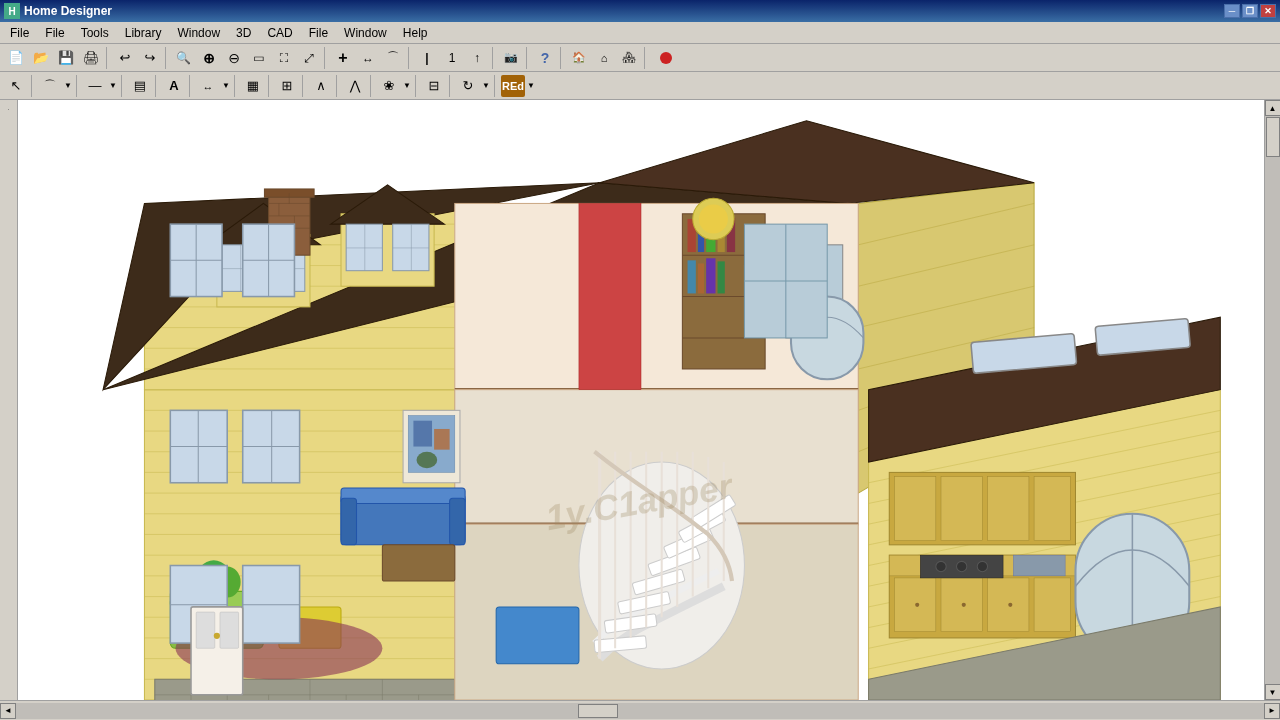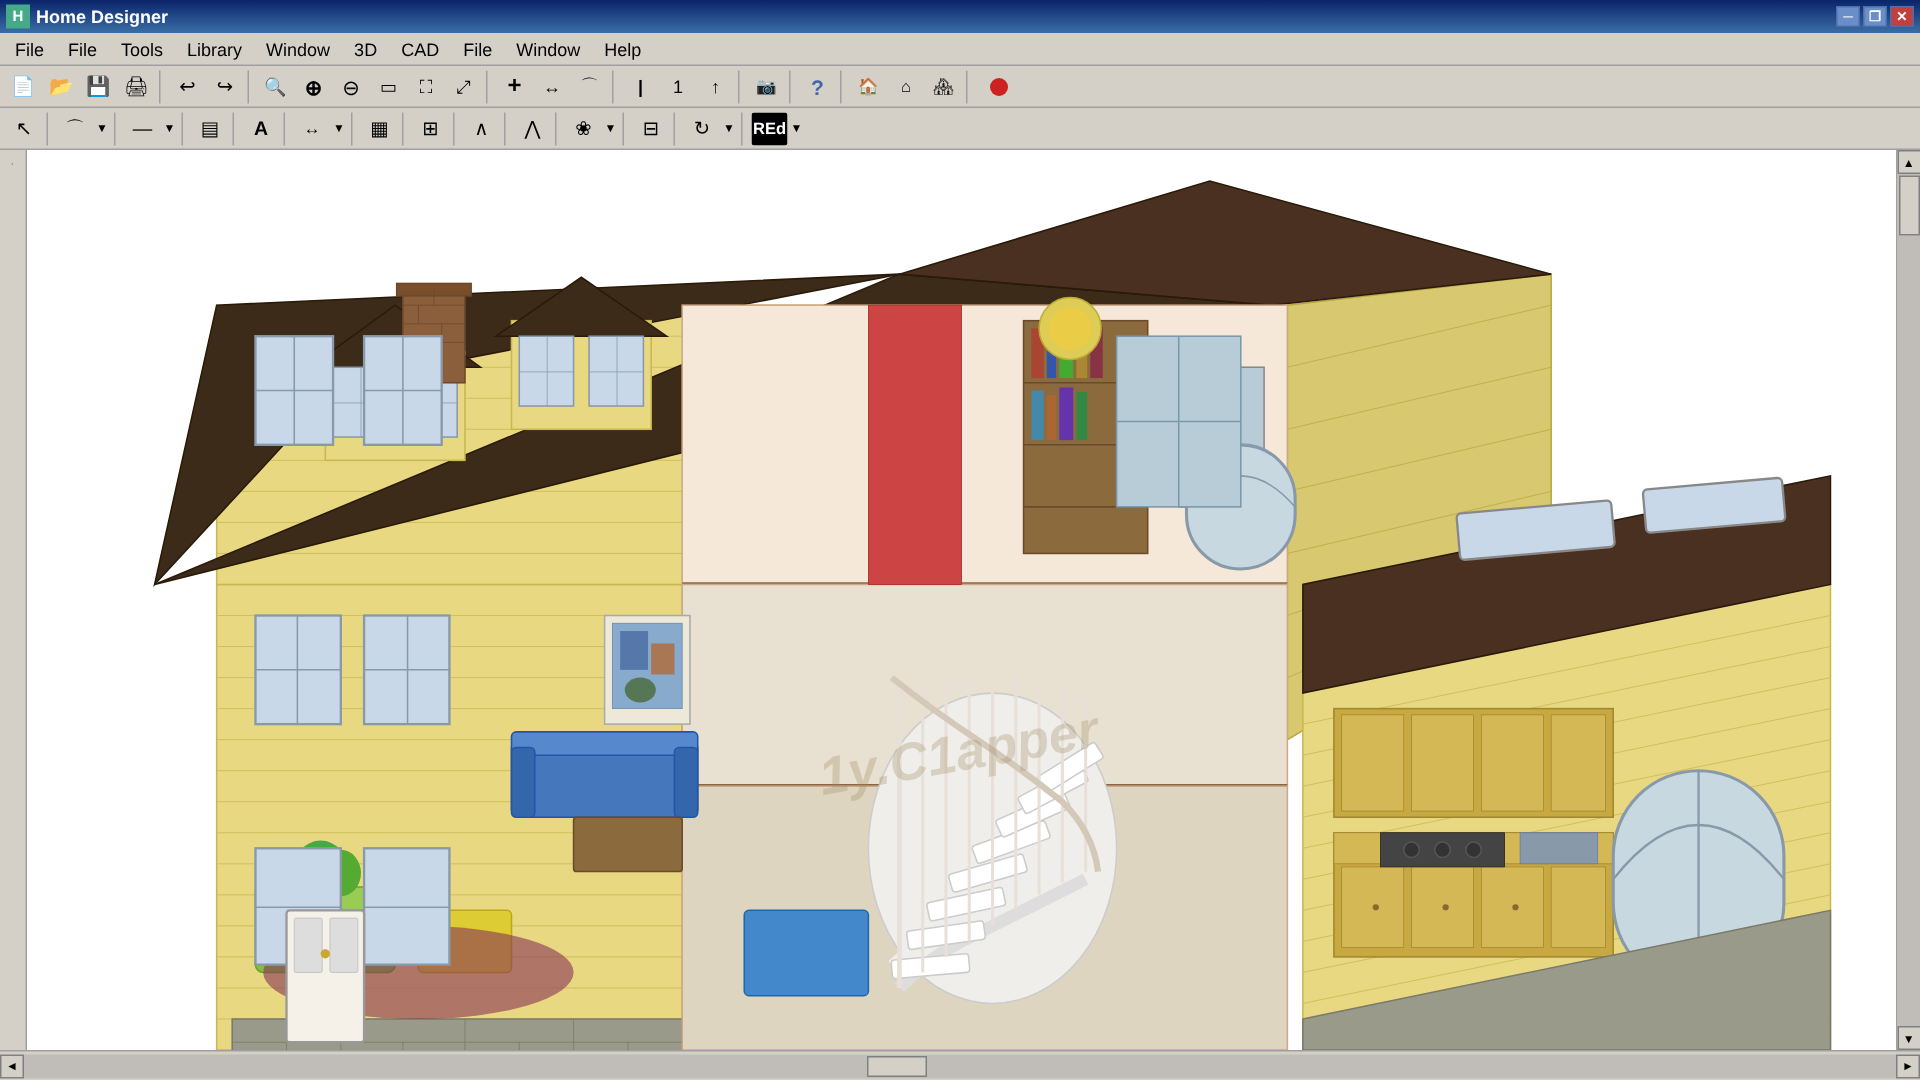--- a/index.html
+++ b/index.html
@@ -354,21 +354,21 @@
       <span style="font-size:13px;">⊟</span>
     </div>
   <div class="tb-separator"></div>
   <div class="tb-btn" title="Rotate">
       <span style="font-size:13px;">↻</span>
     </div>
   <div class="tb-dropdown-btn">
       <span style="font-size:8px;">▼</span>
     </div>
   <div class="tb-separator"></div>
-  <div class="tb-btn" title="Fire Protection" style="background:#000000; border-radius:2px; color:white;">
+  <div class="tb-btn" title="Fire Protection" style="background:#a16207; border-radius:2px; color:white;">
       <span style="font-size:11px; color:white; font-weight:bold;">REd</span>
     </div>
   <div class="tb-dropdown-btn">
       <span style="font-size:8px;">▼</span>
     </div>
 </div>
 
 <div id="main-area">
 
   <div id="left-panel">

